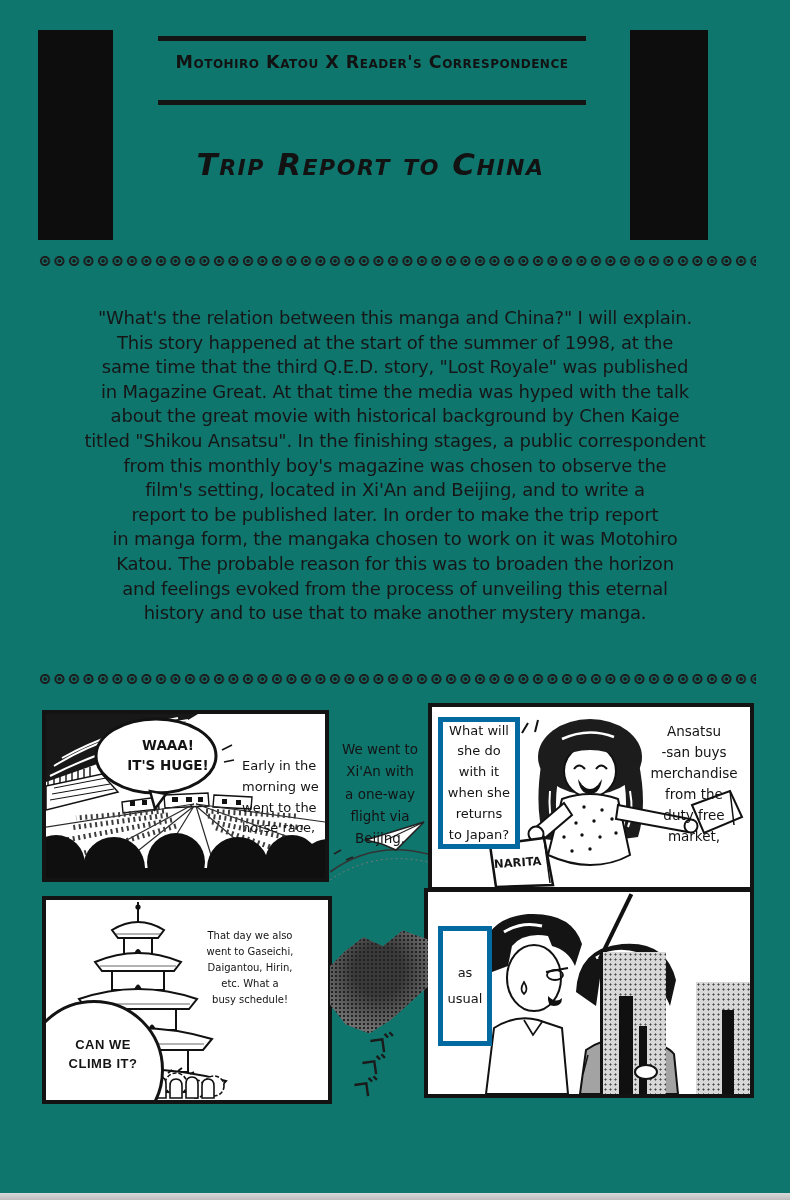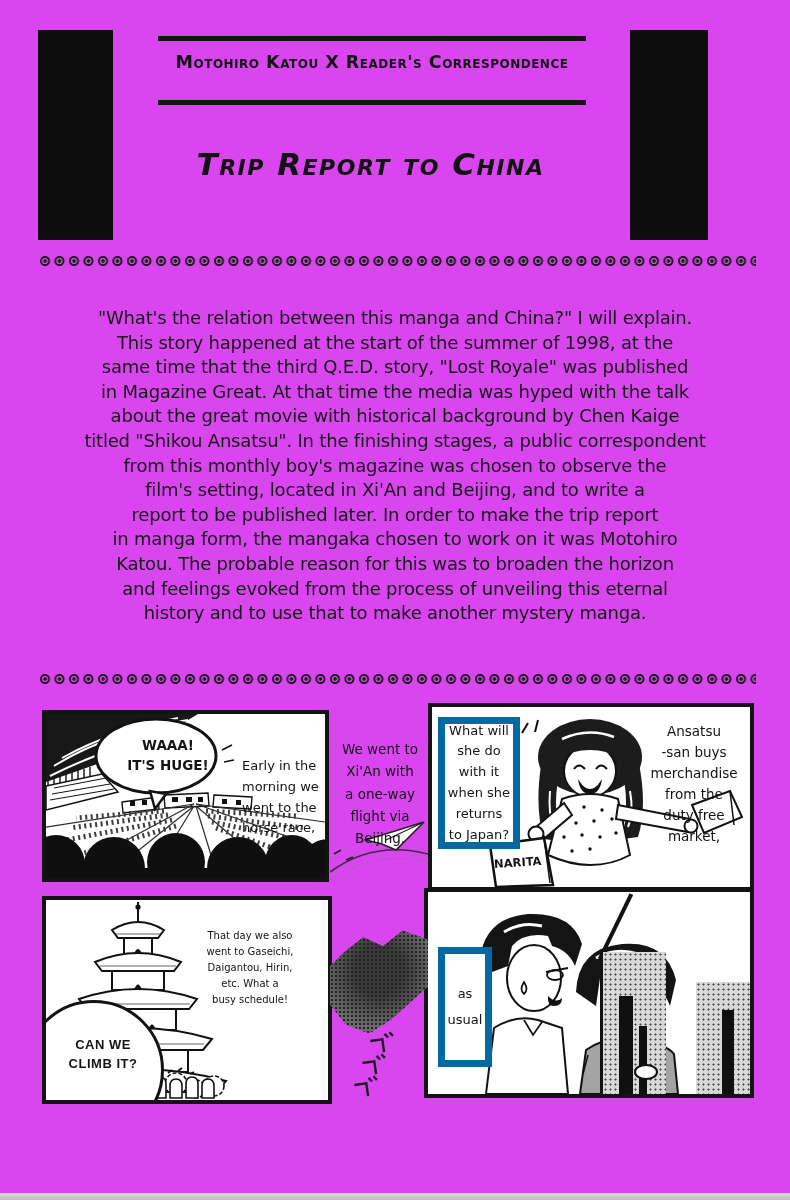--- a/index.html
+++ b/index.html
@@ -1,18 +1,18 @@
 <!DOCTYPE html>
 <html><head>
 <meta charset="utf-8">
 <style>
   html,body{margin:0;padding:0;background:#e9e9e9;}
   .page{
     position:relative;width:790px;height:1200px;margin:0 auto;
-    background:#d946ef;overflow:hidden;
+    background:#0f766e;overflow:hidden;
     font-family:"DejaVu Sans",sans-serif;color:#141414;
   }
   .abs{position:absolute;box-sizing:border-box;}
   .t{white-space:pre-line;}
   
   .blackbar{background:#0d0d0d;}
   .hrule{background:#141414;height:5px;}
   .series{
     font-variant:small-caps;font-weight:800;font-size:17.5px;letter-spacing:.5px;
     text-align:center;color:#121212;
@@ -33,21 +33,21 @@
     font-size:18px;line-height:24.6px;text-align:center;letter-spacing:-.2px;
     color:#161616;font-weight:500;
   }
   
   .panel{
     border:4px solid #131313;background:#fff;overflow:hidden;
   }
   .cap{font-size:13px;line-height:1.6;color:#131313;z-index:4;}
   .center{text-align:center;}
   .notebox{
-    border:7px solid #0369a1;background:#fff;z-index:4;
+    border:5px solid #0369a1;background:#fff;z-index:4;
     display:flex;align-items:center;justify-content:center;
     font-size:13px;line-height:1.6;text-align:center;
   }
   .bubbletext{font-weight:bold;font-size:13.5px;line-height:1.45;text-align:center;z-index:4;}
   .mono{font-family:Liberation Sans, sans-serif;}
   svg{display:block;}
   
   .door{
     background-color:#d8d8d8;
     background-image:radial-gradient(#474747 .9px,transparent 1.15px);
@@ -356,18 +356,18 @@
          transform:rotate(26deg);transform-origin:left bottom;z-index:2;"></div>
     <div class="abs door" style="left:172px;top:60px;width:66px;height:142px;border-left:3px solid #111;">
       <div class="streak" style="left:16px;top:44px;width:14px;height:98px;"></div>
       <div class="streak" style="left:36px;top:74px;width:8px;height:68px;"></div>
     </div>
     <div class="abs door" style="left:268px;top:90px;width:56px;height:112px;">
       <div class="streak" style="left:26px;top:28px;width:12px;height:84px;"></div>
     </div>
     <div class="abs handle" style="left:206px;top:172px;width:24px;height:16px;"></div>
 
-    <div class="abs notebox t" style="left:10px;top:34px;width:54px;height:120px;line-height:2;z-index:3;margin-top:21px;">as
+    <div class="abs notebox t" style="left:10px;top:34px;width:54px;height:120px;line-height:2;z-index:3;">as
 usual</div>
   </div>
 
   <div class="abs edge-bottom" style="left:0;top:1193px;width:790px;height:7px;"></div>
 </div>
 
 </body></html>

